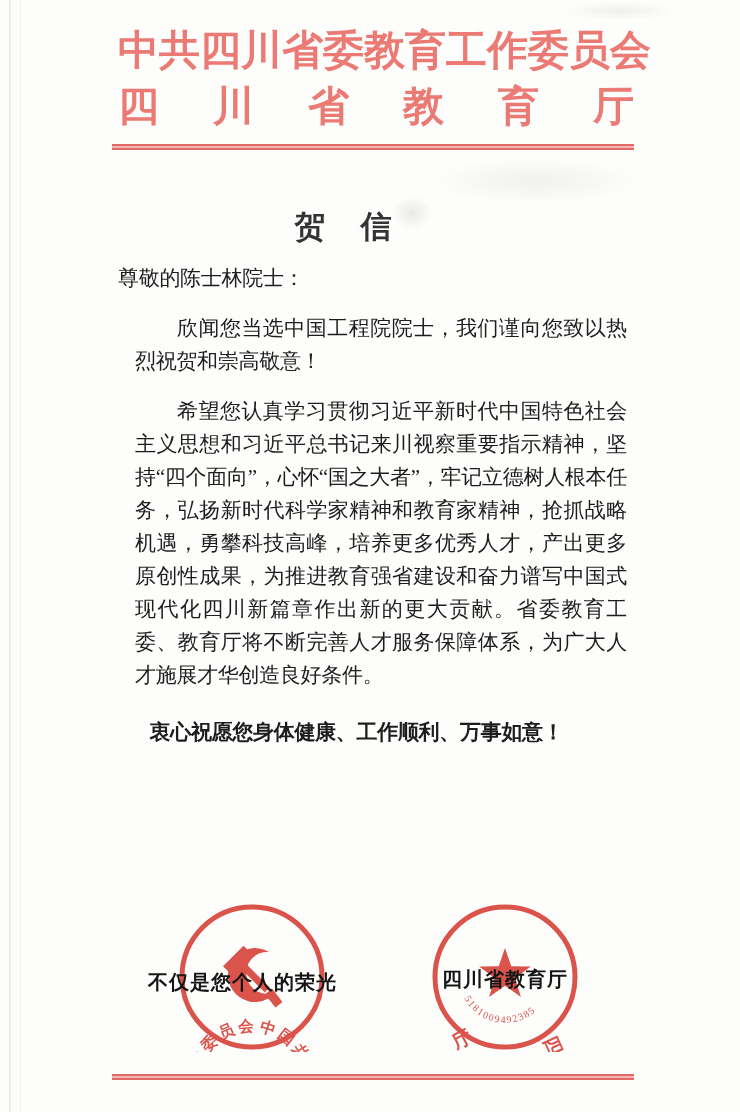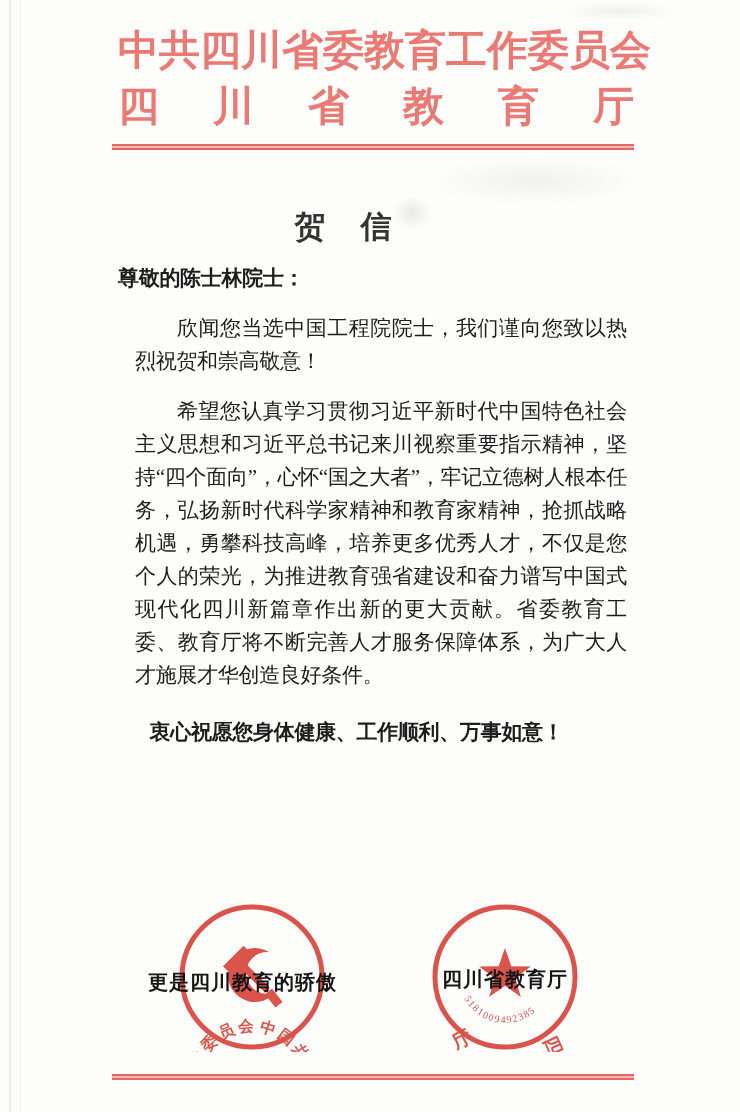--- a/index.html
+++ b/index.html
@@ -41,21 +41,21 @@
   .letter-title{
     position:absolute;left:0;top:206px;width:688px;
     text-align:center;font-size:31px;font-weight:bold;color:#333;
     letter-spacing:2px;
   }
   .body-block{
     position:absolute;left:118px;top:262px;width:526px;
     font-size:21px;line-height:33px;letter-spacing:-0.3px;
     text-align:justify;color:#1d1d1d;
   }
-  .salutation{margin:0;font-weight:700;}
+  .salutation{margin:0;font-weight:400;}
   .body-block p.para{margin:17px;text-indent:2em;}
   .closing{margin:24px 0 0 0;text-indent:1.5em;font-weight:600;}
 
   
   .sig{position:absolute;font-size:20px;font-weight:600;color:#151515;
     letter-spacing:1px;white-space:nowrap;z-index:3;}
   .sig-left{left:148px;top:969px;}
   .sig-right{left:442px;top:966px;}
   .date-line{position:absolute;left:421px;top:997px;font-size:22px;font-weight:bold;
     color:#151515;white-space:nowrap;z-index:3;letter-spacing:0.5px;}
@@ -101,21 +101,21 @@
       <span>厅</span>
     </div>
 
   <div class="red-rule rule-top"></div>
 
   <div class="letter-title">贺　信</div>
 
   <div class="body-block">
     <p class="salutation">尊敬的陈士林院士：</p>
     <p class="para">欣闻您当选中国工程院院士，我们谨向您致以热烈祝贺和崇高敬意！</p>
-    <p class="para">希望您认真学习贯彻习近平新时代中国特色社会主义思想和习近平总书记来川视察重要指示精神，坚持“四个面向”，心怀“国之大者”，牢记立德树人根本任务，弘扬新时代科学家精神和教育家精神，抢抓战略机遇，勇攀科技高峰，培养更多优秀人才，不仅是您个人的荣光，为推进教育强省建设和奋力谱写中国式现代化四川新篇章作出新的更大贡献。省委教育工委、教育厅将不断完善人才服务保障体系，为广大人才施展才华创造良好条件。</p>
+    <p class="para">希望您认真学习贯彻习近平新时代中国特色社会主义思想和习近平总书记来川视察重要指示精神，坚持“四个面向”，心怀“国之大者”，牢记立德树人根本任务，弘扬新时代科学家精神和教育家精神，抢抓战略机遇，勇攀科技高峰，培养更多优秀人才，产出更多原创性成果，为推进教育强省建设和奋力谱写中国式现代化四川新篇章作出新的更大贡献。省委教育工委、教育厅将不断完善人才服务保障体系，为广大人才施展才华创造良好条件。</p>
     <p class="closing">衷心祝愿您身体健康、工作顺利、万事如意！</p>
   </div>
 
   <svg class="seal seal-left" viewBox="0 0 150 150">
     <defs>
       <path id="ringL" d="M75,129 A54,54 0 1,1 74.9,128.999" fill="none"></path>
     </defs>
     <circle cx="75" cy="75" r="70" fill="none" stroke="#d9453e" stroke-width="5"></circle>
     <text font-size="15.5" fill="#d9453e" letter-spacing="3.2" font-weight="bold">
       <textPath href="#ringL" startOffset="7">中国共产党四川省委员会教育工作委员会</textPath>
@@ -139,18 +139,18 @@
     <text font-size="19" fill="#d9453e" letter-spacing="31" font-weight="bold">
       <textPath href="#ringR" startOffset="36">四川省教育厅</textPath>
     </text>
     <polygon fill="#d9453e" points="75,46 81.3,64.3 100.8,64.5 85.2,76.3 90.9,95 75,83.7 59.1,95 64.8,76.3 49.2,64.5 68.7,64.3">
     </polygon>
     <text font-size="10" fill="#d9453e" letter-spacing="1.5">
       <textPath href="#serialR" startOffset="14">5181009492385</textPath>
     </text>
   </svg>
 
-  <div class="sig sig-left">更是四川教育的骄傲</div>
+  <div class="sig sig-left">不仅是您个人的荣光</div>
   <div class="sig sig-right">四川省教育厅</div>
 
   <div class="red-rule rule-bottom"></div>
 
 </div>
 
 </body></html>

